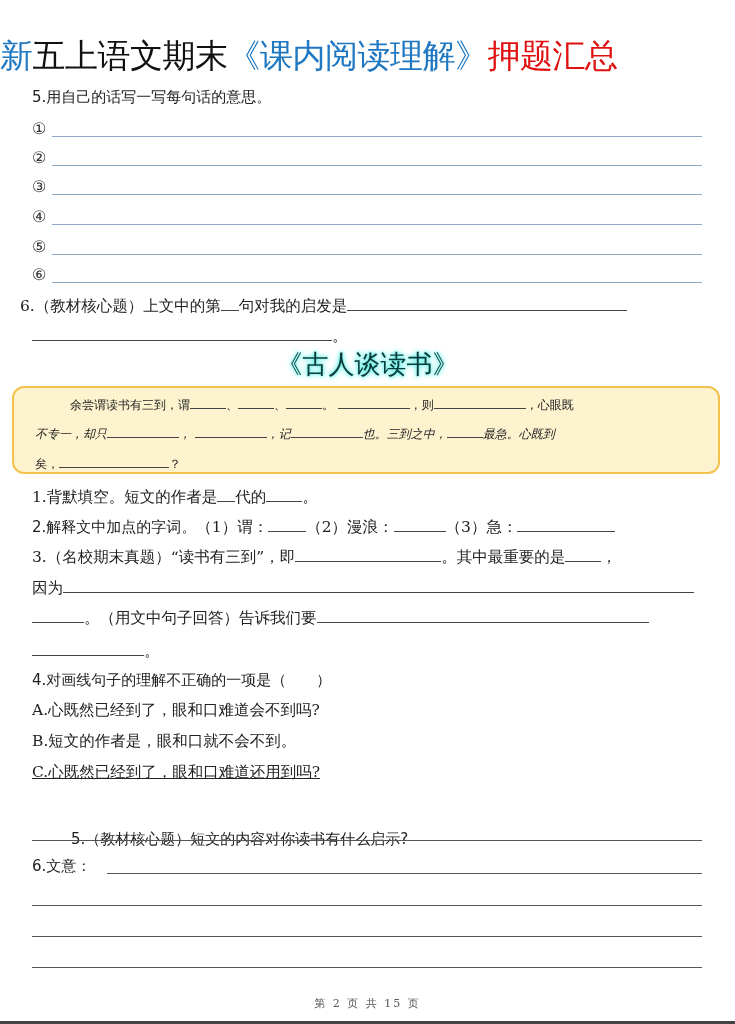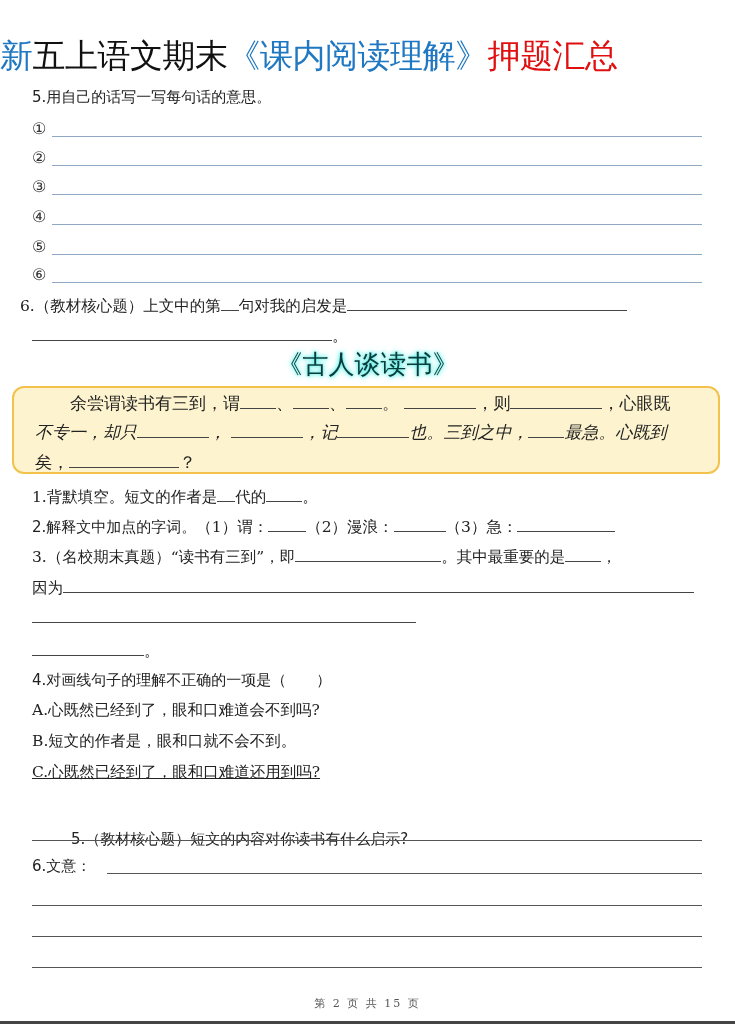--- a/index.html
+++ b/index.html
@@ -28,21 +28,21 @@
   .sub-title {
     left: 0; width: 735px; top: 348px; text-align: center;
     font-family: Liberation Mono, monospace;
     font-size: 26px; line-height: 36px; color: #0b3a3a;
     text-shadow: 0 0 3px #5ff0e8, 0 0 5px #5ff0e8, 0 0 7px #9ff7f2;
   }
   .passage {
     left: 12px; top: 386px; width: 708px; height: 88px;
     background: #fdf3cf; border: 2px solid #f3c24c; border-radius: 12px; box-sizing: border-box;
   }
-  .pline { font-size: 17px; line-height: 22px; white-space: nowrap; left: 35px; color: #222; }
+  .pline { font-size: 12px; line-height: 22px; white-space: nowrap; left: 35px; color: #222; }
   .footer { left: 0; width: 735px; top: 996px; text-align: center; font-size: 11px; color: #555; letter-spacing: 2px; }
   .bottom-bar { left: 0; top: 1021px; width: 735px; height: 3px; background: #444; }
 </style>
 </head>
 <body>
 
 <div class="abs title">
   <span class="t-blue">新</span><span class="t-black">五上语文期末</span><span class="t-blue">《课内阅读理解》</span><span class="t-red">押题汇总</span>
 </div>
 
@@ -101,21 +101,21 @@
   <span class="qb">2.解释文中加点的字词。</span><span>（1）谓：</span><span class="blank" style="width:38px;"></span><span>（2）漫浪：</span><span class="blank" style="width:52px;"></span><span>（3）急：</span><span class="blank" style="width:98px;"></span>
 </div>
 
 <div class="abs q" style="left:32px; top:545px;">
   <span>3.（名校期末真题）“读书有三到”，即</span><span class="blank" style="width:146px;"></span><span>。其中最重要的是</span><span class="blank" style="width:36px;"></span><span>，</span>
 </div>
 <div class="abs q" style="left:32px; top:576px;">
   <span>因为</span><span class="blank" style="width:631px;"></span>
 </div>
 <div class="abs q" style="left:32px; top:606px;">
-  <span class="blank" style="width:52px;"></span><span class="blank" style="width:332px;"></span>
+  <span class="blank" style="width:52px;"></span><span>。（用文中句子回答）告诉我们要</span><span class="blank" style="width:332px;"></span>
 </div>
 <div class="abs q" style="left:32px; top:639px;">
   <span class="blank" style="width:112px;"></span><span>。</span>
 </div>
 
 <div class="abs q qb" style="left:32px; top:669px;">4.对画线句子的理解不正确的一项是（　　）</div>
 <div class="abs q" style="left:32px; top:699px;">A.心既然已经到了，眼和口难道会不到吗?</div>
 <div class="abs q" style="left:32px; top:730px;">B.短文的作者是，眼和口就不会不到。</div>
 <div class="abs q" style="left:32px; top:761px;text-decoration:underline;">C.心既然已经到了，眼和口难道还用到吗?</div>
 

